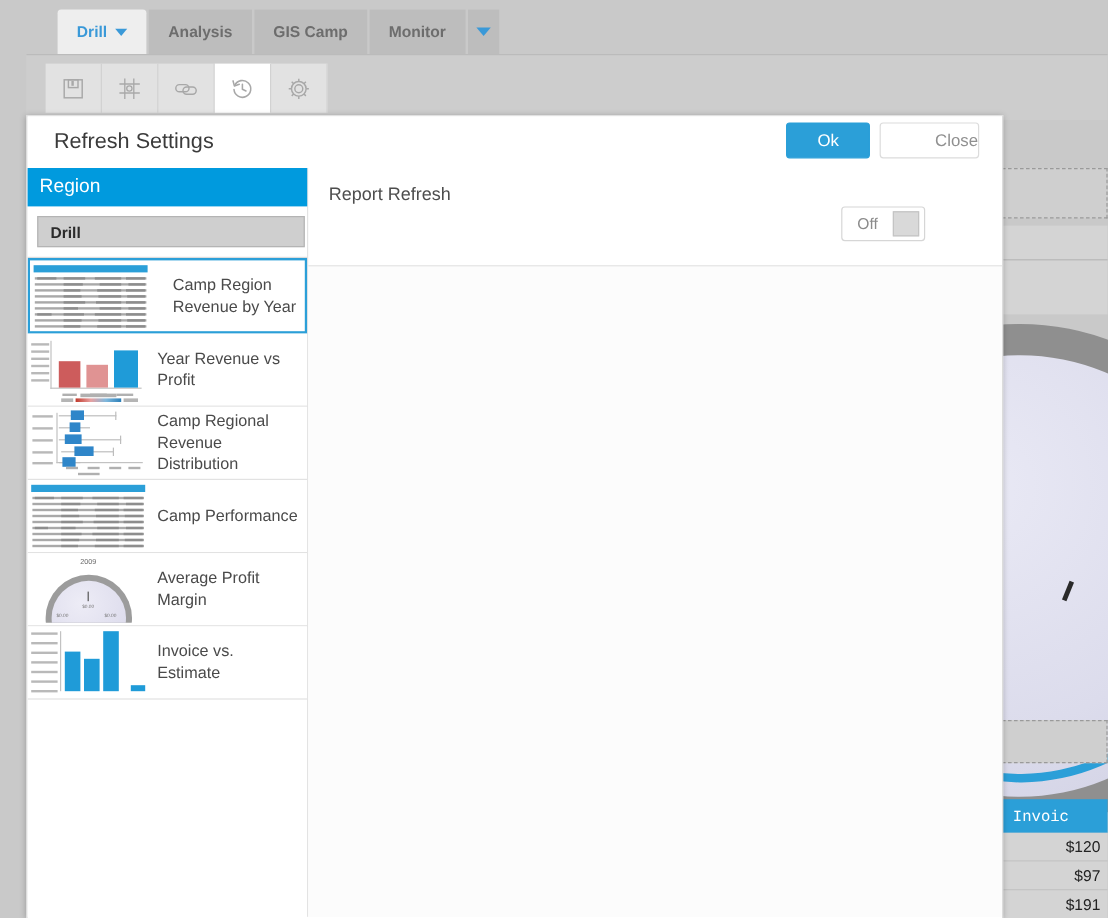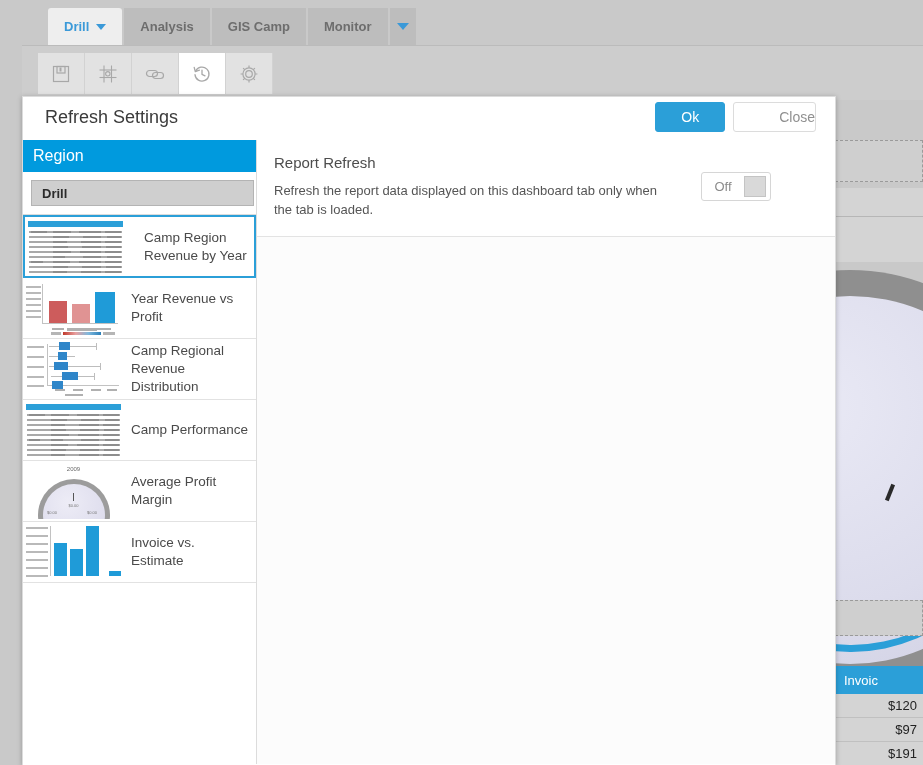--- a/index.html
+++ b/index.html
@@ -158,21 +158,21 @@
     display: flex; align-items: center;
     padding-left: 12px;
     color: #6b6b6b; font-size: 14px;
   }
   #bg-table {
     position: absolute; left: 780px; top: 666px;
     width: 143px;
     font-size: 13px;
   }
   #bg-table .hdr {
-    display: flex; height: 28px; background: #2b9fd8; color: #fff;
+    display: flex; height: 28px; background: #2b9fd8; color: #fff; font-family: Liberation Mono, monospace;
   }
   #bg-table .hdr .c1 { width: 55px; display: flex; align-items: center; justify-content: space-between; padding: 0 6px; }
   #bg-table .hdr .c2 { width: 88px; display: flex; align-items: center; padding-left: 8px; border-left: 1px solid #1e86ba; }
   #bg-table .hdr .c1 i {
     width: 0; height: 0;
     border-left: 5px solid transparent;
     border-right: 5px solid transparent;
     border-top: 6px solid #fff;
   }
   #bg-table .row { display: flex; height: 24px; border-bottom: 1px solid #c0c0c0; background: #d4d4d4; }
@@ -709,21 +709,20 @@
             </div>
             <div class="report-label">Invoice vs. Estimate</div>
           </div>
 
         </div>
       </div>
 
       <div id="settings-pane">
         <div id="refresh-section">
           <div id="refresh-heading">Report Refresh</div>
-          <div id="refresh-desc">Refresh the report data displayed on this dashboard tab only when the tab is loaded.</div>
           <div id="refresh-toggle">
             <span class="lbl">Off</span>
             <span class="knob"></span>
           </div>
         </div>
         <div id="settings-rest"></div>
       </div>
 
     </div>
   </div>

